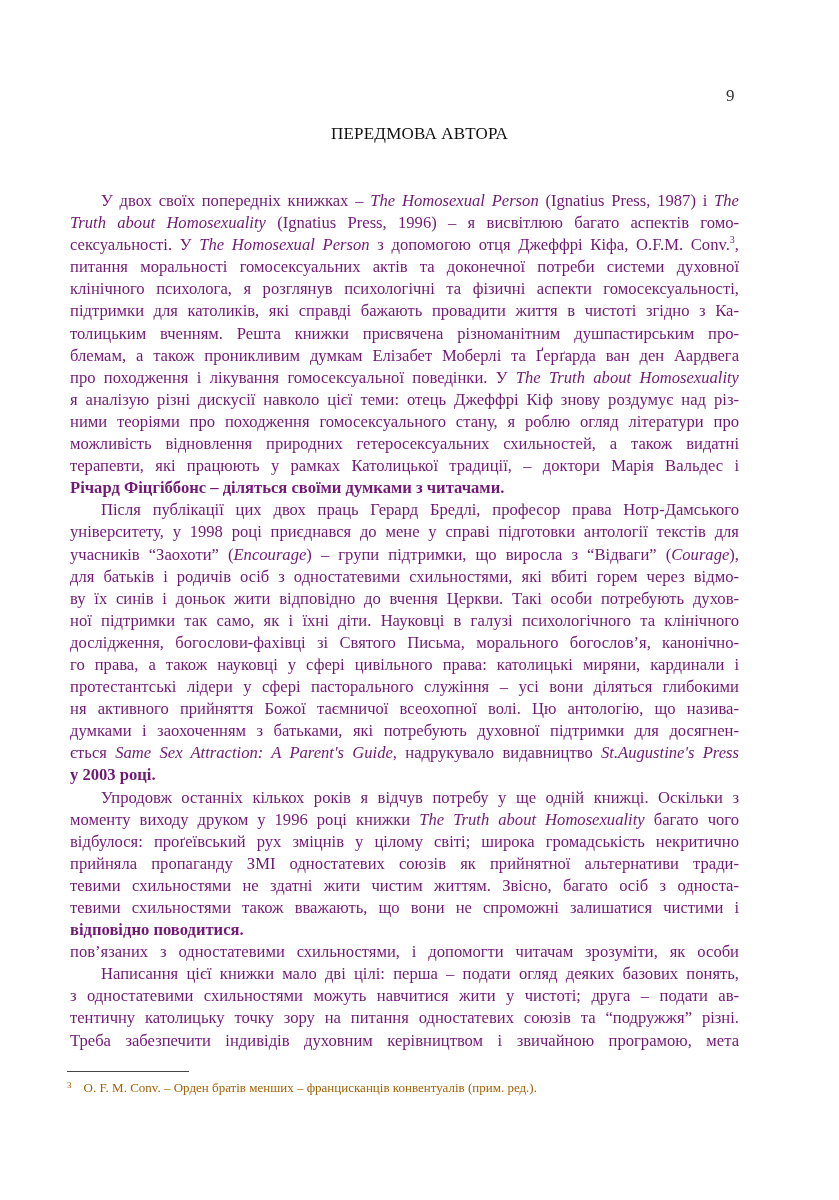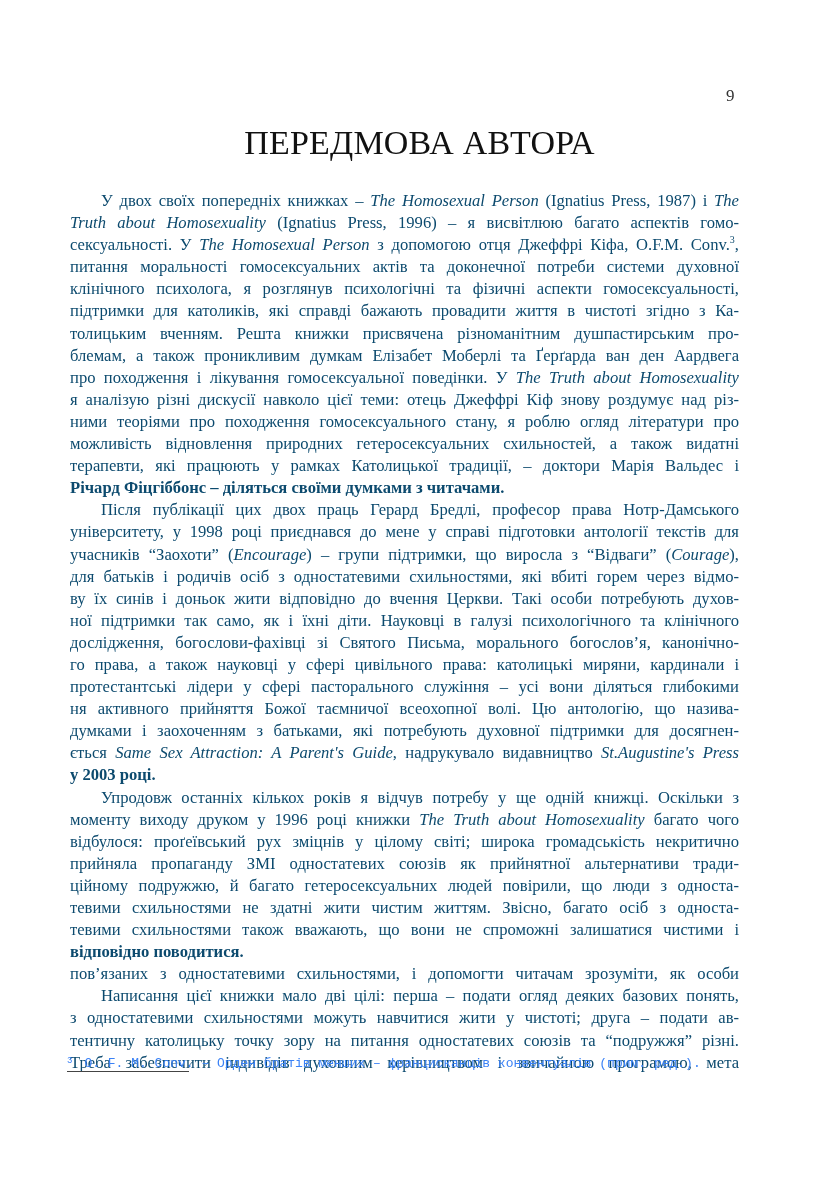--- a/index.html
+++ b/index.html
@@ -1,26 +1,26 @@
 <!DOCTYPE html>
 <html><head>
 <meta charset="utf-8">
 <style>
   html, body { margin: 0; padding: 0; background: #ffffff; }
   body { width: 839px; height: 1200px; position: relative; overflow: hidden; color: #1a1a1a; }
   .page-number { position: absolute; top: 86px; left: 726px; font-family: "Liberation Serif", serif; font-size: 17px; color: #333; }
-  .title { position: absolute; top: 124px; left: 0; width: 839px; text-align: center; font-family: "Liberation Serif", serif; font-size: 34px; font-weight: normal; letter-spacing: 0.2px; color: #111; margin: 0; }
-  .body-text { position: absolute; top: 190px; left: 70px; width: 669px; font-family: "Liberation Serif", serif; font-size: 16.6px; line-height: 22.1px; text-align: justify; color: #0c4a6e; }
+  .title { position: absolute; top: 124px; left: 0; width: 839px; text-align: center; font-family: "Liberation Serif", serif; font-size: 17px; font-weight: normal; letter-spacing: 0.2px; color: #111; margin: 0; }
+  .body-text { position: absolute; top: 190px; left: 70px; width: 669px; font-family: "Liberation Serif", serif; font-size: 16.6px; line-height: 22.1px; text-align: justify; color: #701a75; }
   .line { display: block; text-align: justify; text-align-last: justify; white-space: nowrap; }
   .line.last { text-align-last: left; font-weight: bold; }
   .line.first { text-indent: 31px; }
   em { font-style: italic; }
   sup { font-size: 10px; line-height: 0; }
   .footnote-rule { position: absolute; top: 1071px; left: 67px; width: 122px; height: 0; border-top: 1px solid #444; }
-  .footnote { position: absolute; top: 1056px; left: 67px; font-family: Liberation Mono, monospace; font-size: 13px; color: #3b82f6; }
+  .footnote { position: absolute; top: 1080px; left: 67px; font-family: Liberation Serif, serif; font-size: 13px; color: #a16207; }
   .footnote .fn-num { font-size: 9px; vertical-align: top; margin-right: 12px; }
 </style>
 </head>
 <body>
 
 <div>
   <div class="page-number">9</div>
   <h1 class="title">ПЕРЕДМОВА АВТОРА</h1>
 
   <div class="body-text">
@@ -53,21 +53,20 @@
         <span class="line">ня активного прийняття Божої таємничої всеохопної волі. Цю антологію, що назива-</span>
         <span class="line">думками і заохоченням з батьками, які потребують духовної підтримки для досягнен-</span>
         <span class="line">ється <em>Same Sex Attraction: A Parent's Guide</em>, надрукувало видавництво <em>St.Augustine's Press</em></span>
         <span class="line last">у 2003 році.</span>
       </div>
     <div>
         <span class="line first">Упродовж останніх кількох років я відчув потребу у ще одній книжці. Оскільки з</span>
         <span class="line">моменту виходу друком у 1996 році книжки <em>The Truth about Homosexuality</em> багато чого</span>
         <span class="line">відбулося: проґеївський рух зміцнів у цілому світі; широка громадськість некритично</span>
         <span class="line">прийняла пропаганду ЗМІ одностатевих союзів як прийнятної альтернативи тради-</span>
-        <span class="line">ційному подружжю, й багато гетеросексуальних людей повірили, що люди з односта-</span>
         <span class="line">тевими схильностями не здатні жити чистим життям. Звісно, багато осіб з односта-</span>
         <span class="line">тевими схильностями також вважають, що вони не спроможні залишатися чистими і</span>
         <span class="line last">відповідно поводитися.</span>
       </div>
     <div>
         <span class="line">пов’язаних з одностатевими схильностями, і допомогти читачам зрозуміти, як особи</span>
         <span class="line first">Написання цієї книжки мало дві цілі: перша – подати огляд деяких базових понять,</span>
         <span class="line">з одностатевими схильностями можуть навчитися жити у чистоті; друга – подати ав-</span>
         <span class="line">тентичну католицьку точку зору на питання одностатевих союзів та “подружжя” різні.</span>
         <span class="line">Треба забезпечити індивідів духовним керівництвом і звичайною програмою, мета</span>

